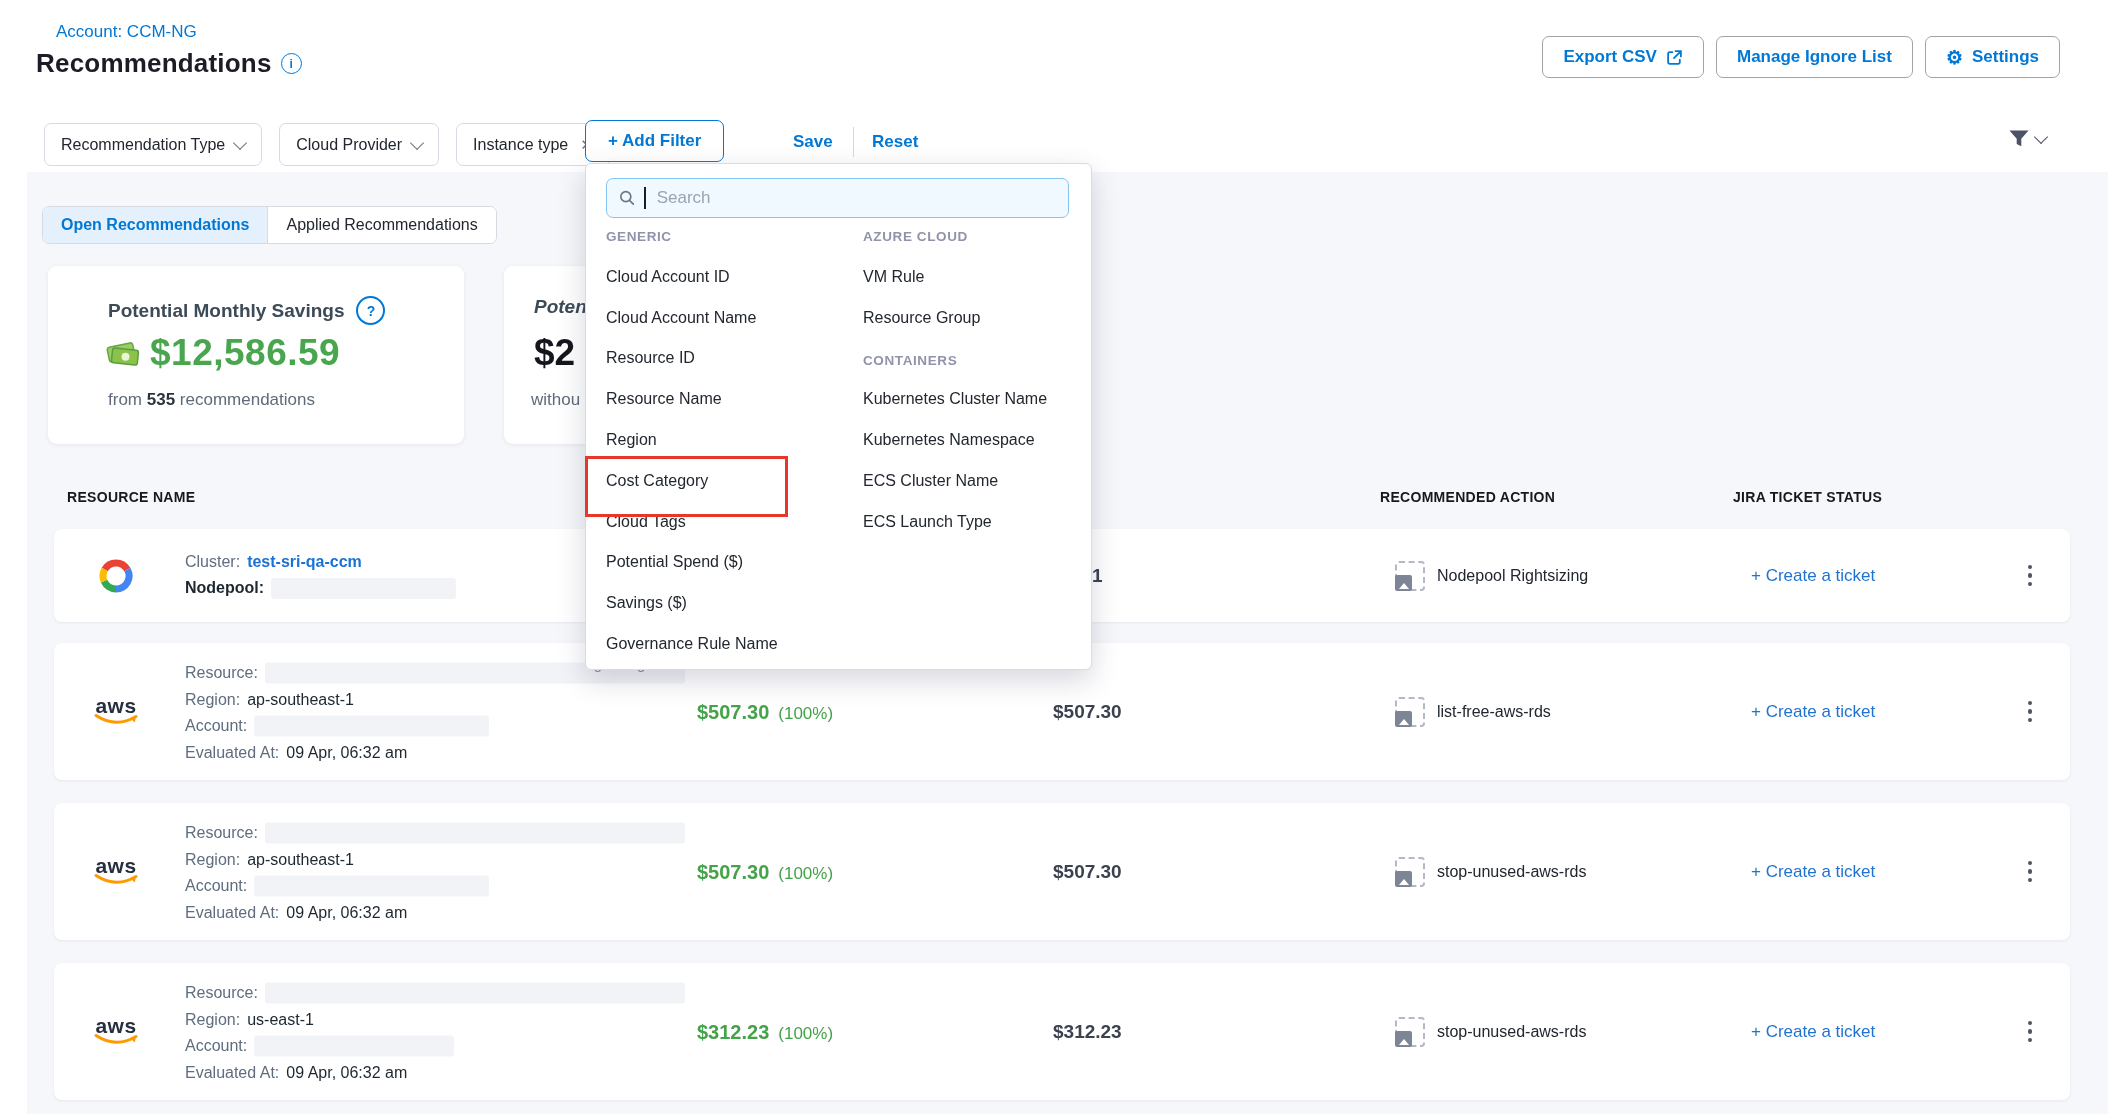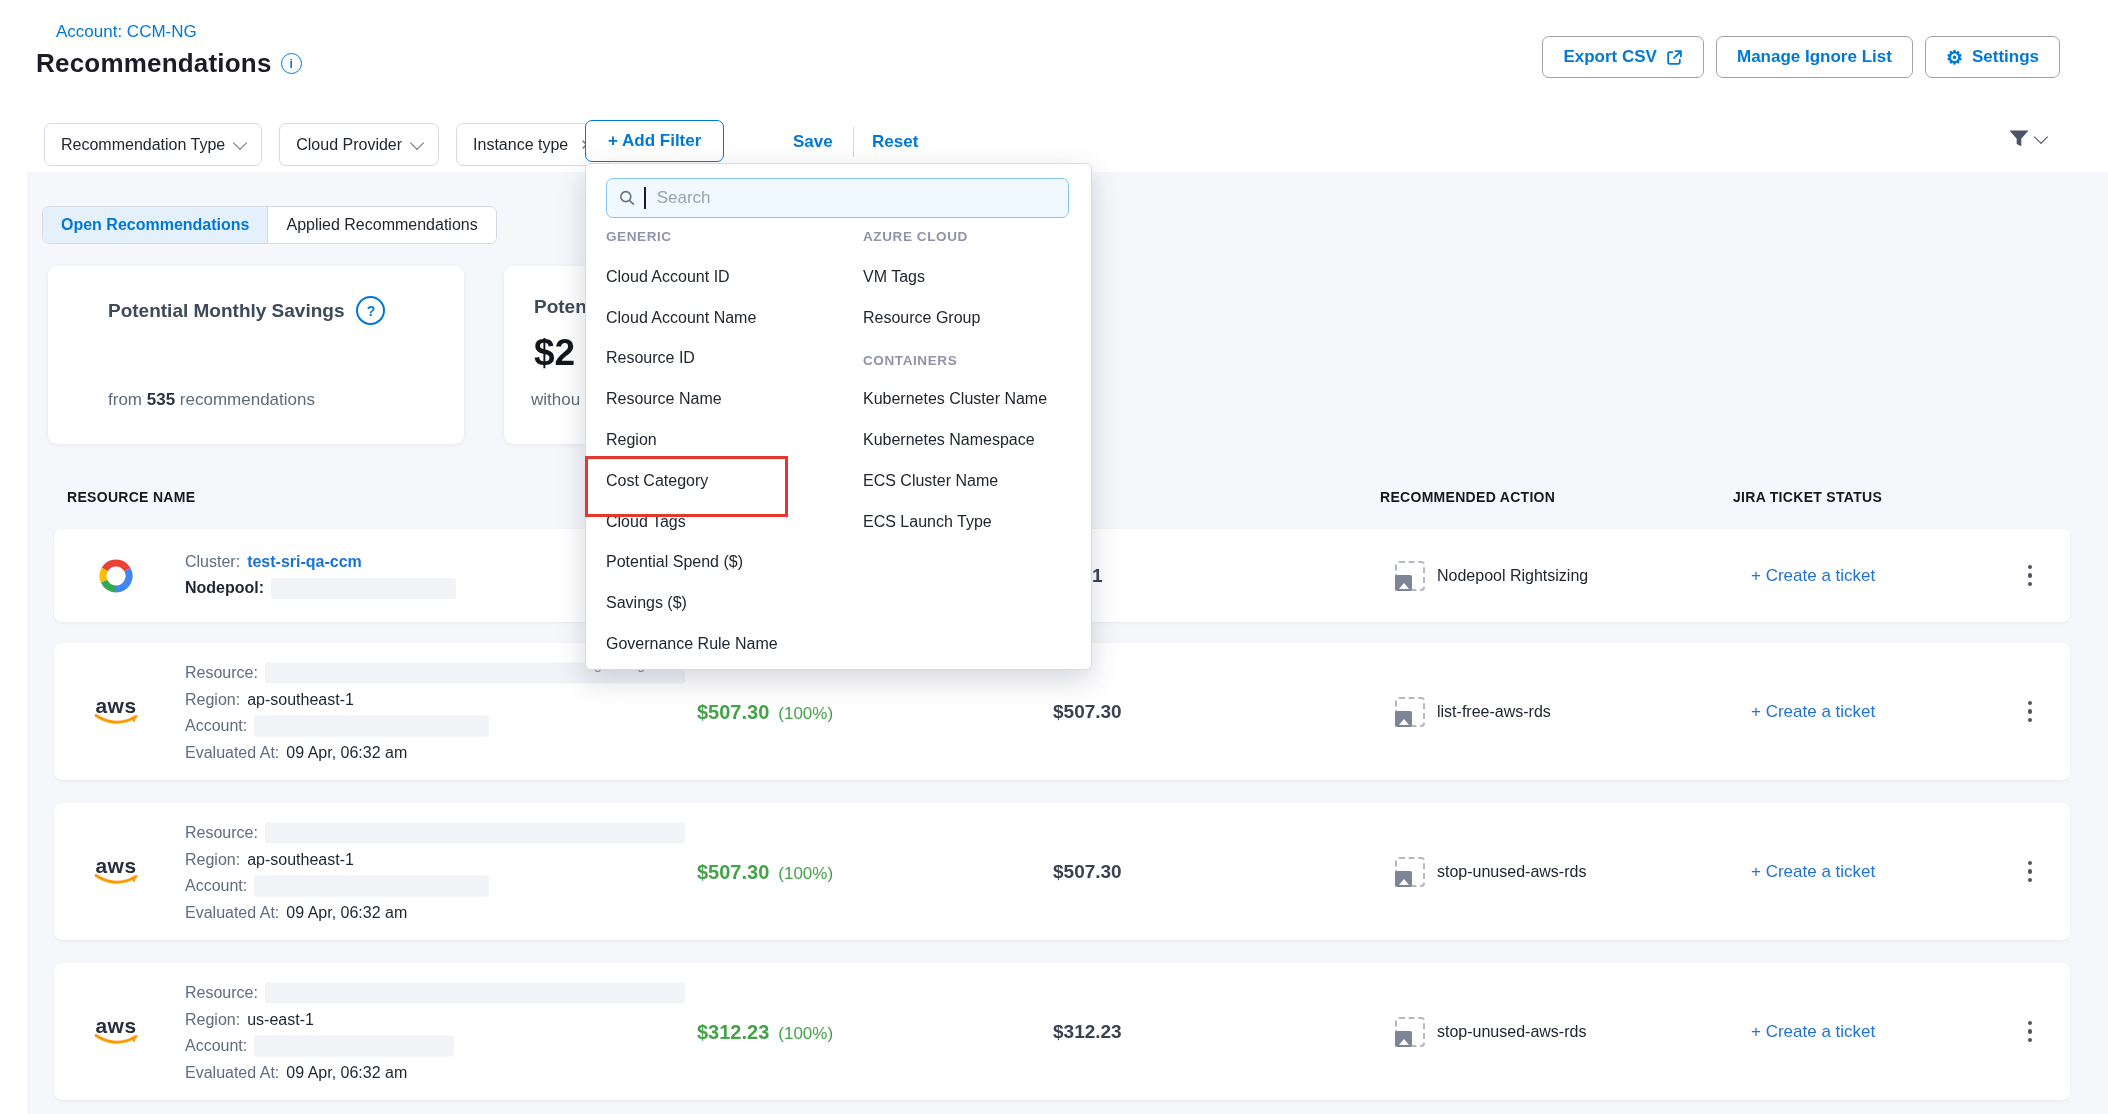--- a/index.html
+++ b/index.html
@@ -161,29 +161,37 @@
 <div class="abs" id="tabs">
   <div class="tab active">Open Recommendations</div>
   <div class="tab">Applied Recommendations</div>
 </div>
 
 <div class="abs sumcard" id="card-savings">
   <div class="card-title-row">
     <span class="card-title">Potential Monthly Savings</span>
     <span class="help-circ">?</span>
   </div>
+  <div class="card-amount-row">
+    <svg class="icon-svg" width="34" height="28" viewBox="0 0 34 28">
+      <rect x="2" y="6" width="26" height="15" rx="2.5" fill="#9ccc65" stroke="#66a83d" stroke-width="1.5" transform="rotate(-12 15 13)"></rect>
+      <rect x="6" y="10" width="26" height="15" rx="2.5" fill="#8bc34a" stroke="#5a9e3f" stroke-width="1.5" transform="rotate(6 19 17)"></rect>
+      <circle cx="19.5" cy="17.8" r="4" fill="#e8f5d6"></circle>
+    </svg>
+    <span class="amount-green">$12,586.59</span>
+  </div>
   <div class="card-sub">
     <span>from</span>
     <b>535</b>
     <span>recommendations</span>
   </div>
 </div>
 
 <div class="abs sumcard" id="card-spend">
-  <div class="card-title-row" style="left:30px;">
+  <div class="card-title-row" style="left:30px;font-style:italic;">
     <span class="card-title">Poten</span>
   </div>
   <div class="card-amount-row" style="left:30px;">
     <span class="amount-dark">$2</span>
   </div>
   <div class="card-sub" style="left:27px;">withou</div>
 </div>
 
 <div class="abs th" style="left:67px;">RESOURCE NAME</div>
 <div class="abs th" style="left:1112px;margin-top:44px;">AL MONTHLY SPEND</div>
@@ -386,21 +394,21 @@
   <div class="dd-item" style="left:20px;top:145px;">Cloud Account Name</div>
   <div class="dd-item" style="left:20px;top:185px;">Resource ID</div>
   <div class="dd-item" style="left:20px;top:226px;">Resource Name</div>
   <div class="dd-item" style="left:20px;top:267px;">Region</div>
   <div class="dd-item" style="left:20px;top:308px;">Cost Category</div>
   <div class="dd-item" style="left:20px;top:349px;">Cloud Tags</div>
   <div class="dd-item" style="left:20px;top:389px;">Potential Spend ($)</div>
   <div class="dd-item" style="left:20px;top:430px;">Savings ($)</div>
   <div class="dd-item" style="left:20px;top:471px;">Governance Rule Name</div>
 
-  <div class="dd-item" style="left:277px;top:104px;">VM Tags</div>
+  <div class="dd-item" style="left:277px;top:104px;">VM Rule</div>
   <div class="dd-item" style="left:277px;top:145px;">Resource Group</div>
 
   <div class="dd-sec" style="left:277px;top:189px;">CONTAINERS</div>
 
   <div class="dd-item" style="left:277px;top:226px;">Kubernetes Cluster Name</div>
   <div class="dd-item" style="left:277px;top:267px;">Kubernetes Namespace</div>
   <div class="dd-item" style="left:277px;top:308px;">ECS Cluster Name</div>
   <div class="dd-item" style="left:277px;top:349px;">ECS Launch Type</div>
 </div>
 

